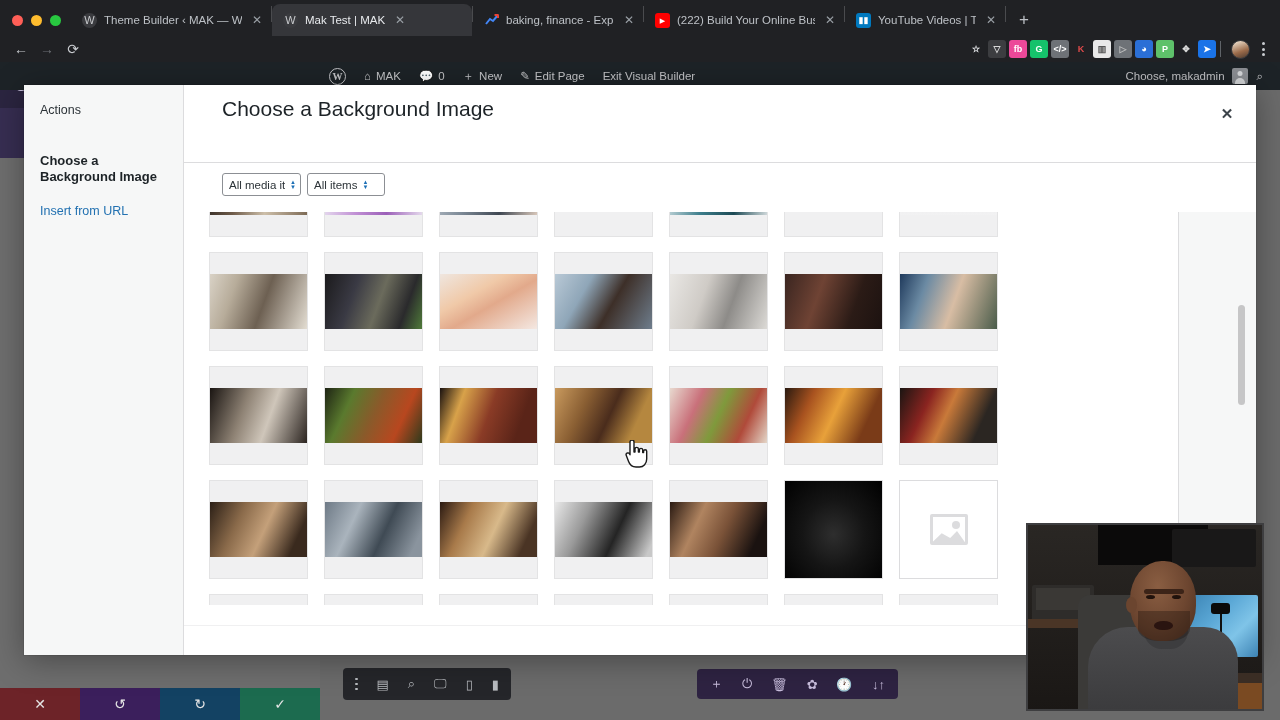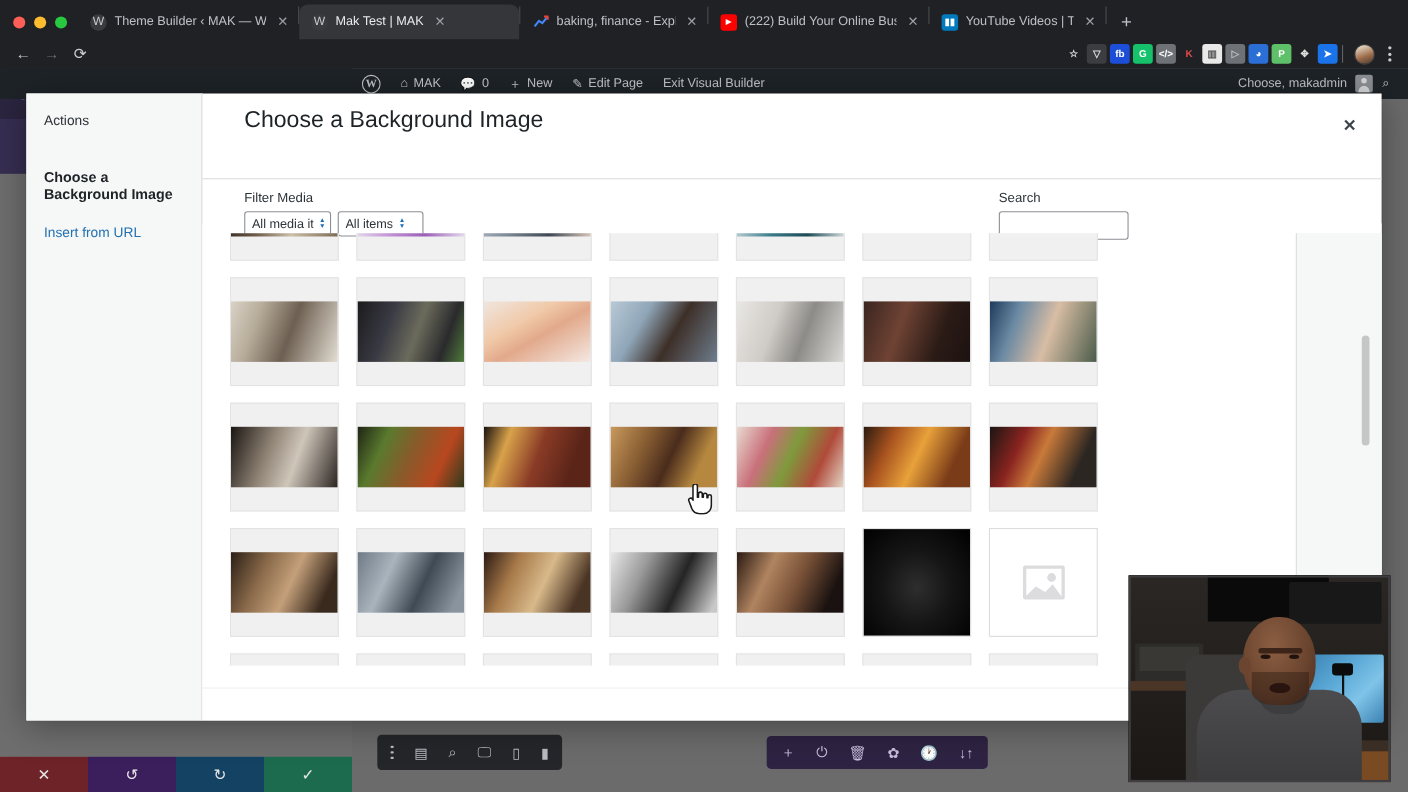--- a/index.html
+++ b/index.html
@@ -506,37 +506,32 @@
     <div class="modal-main">
       <div class="modal-body-bg"></div>
       <div class="right-pane"></div>
       <div class="modal-footer-bg"></div>
 
       <div class="modal-title">Choose a Background Image</div>
 
       <div class="tabs-underline"></div>
 
       <div class="filters-row">
-        <div class="filter-media-label">Filter Media</div>
         <div class="selects">
           <div class="wp-select sel-1">
             <span class="sel-label">All media items</span>
             <span class="caret">▲<br>▼</span>
           </div>
           <div class="wp-select sel-2">
             <span class="sel-label">All items</span>
             <span class="caret">▲<br>▼</span>
           </div>
         </div>
       </div>
 
-      <div class="search-area">
-        <div class="search-label">Search</div>
-        <input class="search-input" type="text" value="" placeholder="" style="">
-      </div>
 
       <div class="grid-clip">
         <div class="grid" id="media-grid">
             <div class="cell">
               <div class="thumb" style="background: linear-gradient(100deg, rgb(43, 36, 32) 0%, rgb(110, 91, 73) 30%, rgb(205, 191, 169) 60%, rgb(125, 106, 85) 100%) 0% 0% / cover;"></div>
             </div>
             <div class="cell">
               <div class="thumb" style="background: linear-gradient(95deg, rgb(232, 223, 240) 0%, rgb(192, 143, 212) 35%, rgb(155, 95, 184) 65%, rgb(228, 216, 236) 100%) 0% 0% / cover;"></div>
             </div>
             <div class="cell">
@@ -707,21 +702,21 @@
         <div class="newtab">+</div>
       </div>
 
     <div class="toolbar">
       <span class="navbtn">←</span>
       <span class="navbtn dim">→</span>
       <span class="navbtn">⟳</span>
       <div class="ext-row" id="ext-row">
           <span class="ext" style="background: transparent; color: rgb(232, 234, 237);">☆</span>
           <span class="ext" style="background: rgb(60, 61, 64); color: rgb(216, 216, 216);">▽</span>
-          <span class="ext" style="background: #1d4ed8; color: rgb(255, 255, 255);">fb</span>
+          <span class="ext" style="background: #ec4899; color: rgb(255, 255, 255);">fb</span>
           <span class="ext" style="background: rgb(21, 194, 107); color: rgb(255, 255, 255);">G</span>
           <span class="ext" style="background: rgb(110, 114, 119); color: rgb(255, 255, 255);">&lt;/&gt;</span>
           <span class="ext" style="background: transparent; color: rgb(224, 74, 74);">K</span>
           <span class="ext" style="background: rgb(233, 233, 233); color: rgb(85, 85, 85);">▥</span>
           <span class="ext" style="background: rgb(110, 114, 119); color: rgb(189, 189, 189);">▷</span>
           <span class="ext" style="background: rgb(43, 111, 214); color: rgb(255, 255, 255);">◕</span>
           <span class="ext" style="background: rgb(94, 193, 106); color: rgb(255, 255, 255);">P</span>
           <span class="ext" style="background: transparent; color: rgb(220, 220, 220);">✥</span>
           <span class="ext" style="background: rgb(26, 115, 232); color: rgb(255, 255, 255);">➤</span>
         </div>

